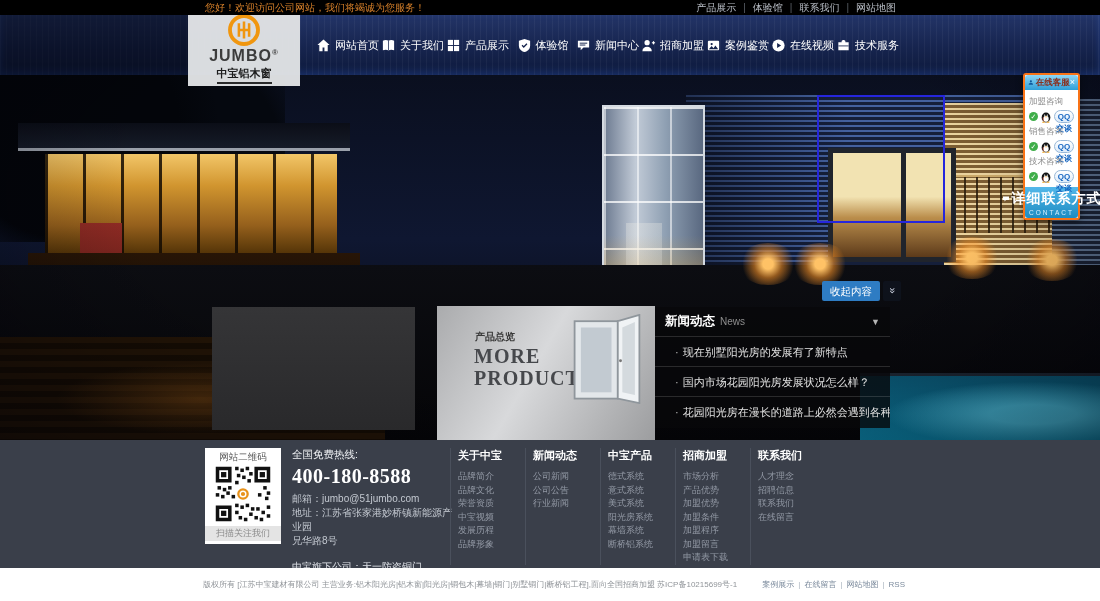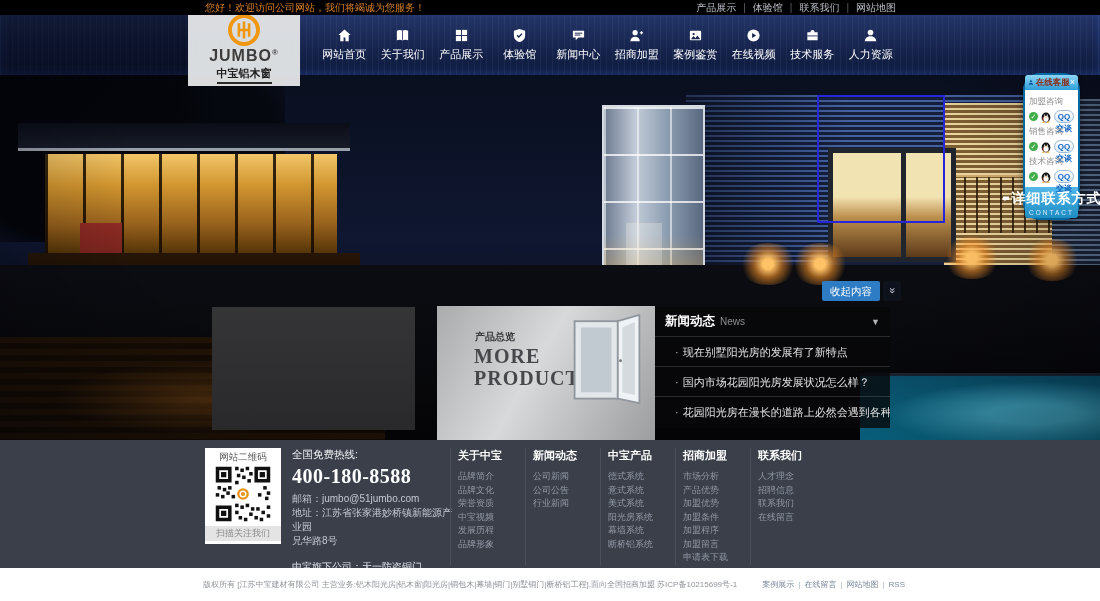--- a/index.html
+++ b/index.html
@@ -14,21 +14,21 @@
   .tb-link + .tb-link::before { content:"|"; color:#5a5f66; margin:0 7px; }
 
   
   .nb { position:absolute; top:15px; left:0; width:1100px; height:60px;
         background:linear-gradient(180deg,#233467 0%,#16244e 55%,#0e1a3c 100%);
         box-shadow:inset 0 -3px 9px rgba(60,110,230,.28); z-index:4; }
   .nb::before { content:""; position:absolute; inset:0;
         background:repeating-linear-gradient(90deg,rgba(255,255,255,.045) 0 1px,transparent 1px 6px); }
   .nb-left-shade { position:absolute; left:0; top:0; width:190px; height:60px; background:rgba(3,6,14,.55); }
   .nav-items { position:absolute; left:315px; top:15px; width:585px; height:60px; display:flex; z-index:6; }
-  .nav-item { flex:1; display:flex; flex-direction:column; align-items:center; justify-content:center; gap:4px; color:#fff; cursor:pointer; }
+  .nav-item { flex:1; display:flex; flex-direction:row; align-items:center; justify-content:center; gap:4px; color:#fff; cursor:pointer; }
   .nav-item svg { width:15px; height:15px; display:block; }
   .nav-label { font-size:11px; white-space:nowrap; }
 
   
   .logo { position:absolute; left:188px; top:8px; width:112px; height:78px; background:rgba(224,226,228,.97);
           display:flex; flex-direction:column; align-items:center; z-index:7; }
   .logo-emblem { width:34px; height:34px; margin-top:5px; }
   .logo-brand { font-size:16px; font-weight:bold; color:#3c3c3c; letter-spacing:1px; line-height:1.1; }
   .logo-brand sup { font-size:8px; }
   .logo-sub { font-size:11px; font-weight:bold; color:#1d1d1d; border-bottom:2px solid #2a2a2a; padding-bottom:1px; margin-top:1px; }
@@ -108,22 +108,22 @@
   .prod-dark { position:absolute; left:212px; top:307px; width:203px; height:123px; z-index:8;
       background:linear-gradient(180deg,#353537,#29292b); }
   .prod-light { position:absolute; left:437px; top:306px; width:218px; height:134px; z-index:8; cursor:pointer;
       background:linear-gradient(120deg,#aaabad 0%,#d8d9db 45%,#9c9d9f 100%); }
   .pl-label { position:absolute; left:38px; top:24px; font-size:10px; font-weight:bold; color:#3a3a3a; }
   .pl-more { position:absolute; left:37px; top:40px; width:135px; font-family:"Liberation Serif",serif; font-weight:bold;
       font-size:20px; line-height:1.08; color:#46484c; letter-spacing:1px; }
   .pl-window { position:absolute; right:12px; top:8px; width:72px; height:90px; }
 
   
-  .qq { position:absolute; left:1023px; top:73px; width:57px; z-index:10; background:#fff; border:2px solid #0369a1;
-        border-radius:17px; box-shadow:0 2px 7px rgba(0,0,0,.45); }
+  .qq { position:absolute; left:1023px; top:73px; width:57px; z-index:10; background:#fff; border:2px solid #f97316;
+        border-radius:3px; box-shadow:0 2px 7px rgba(0,0,0,.45); }
   .qq-head { height:15px; background:linear-gradient(180deg,#8ed6f6,#2e9fd8); display:flex; align-items:center;
         padding:0 3px; border-radius:3px 3px 0 0; }
   .qq-head svg { width:9px; height:9px; }
   .qq-title { font-size:8.5px; font-weight:bold; color:#8a2f1e; margin-left:2px; white-space:nowrap; }
   .qq-close { margin-left:auto; color:#fff; font-size:9px; line-height:1; cursor:pointer; }
   .qq-body { padding:3px 4px 2px; }
   .qq-group-label { font-size:8.5px; color:#8a8a8a; margin:3px 0 2px; }
   .qq-row { display:flex; align-items:center; gap:2px; margin-bottom:2px; }
   .qq-check { width:9px; height:9px; border-radius:50%; background:#3fae49; color:#fff; font-size:7px; line-height:9px;
         text-align:center; flex:none; }
@@ -338,28 +338,20 @@
 
       <div class="nav-item">
         <span>
           <svg viewBox="0 0 16 16" width="15" height="15">
             <use href="#sym-briefcase"></use>
           </svg>
         </span>
         <span class="nav-label">技术服务</span>
       </div>
 
-      <div class="nav-item">
-        <span>
-          <svg viewBox="0 0 16 16" width="15" height="15">
-            <use href="#sym-user"></use>
-          </svg>
-        </span>
-        <span class="nav-label">人力资源</span>
-      </div>
     </div>
 
   <div class="logo">
     <svg class="logo-emblem">
         <use href="#sym-emblem"></use>
       </svg>
     <div class="logo-brand"><span>JUMBO</span><sup>®</sup></div>
     <div class="logo-sub">中宝铝木窗</div>
   </div>
 

